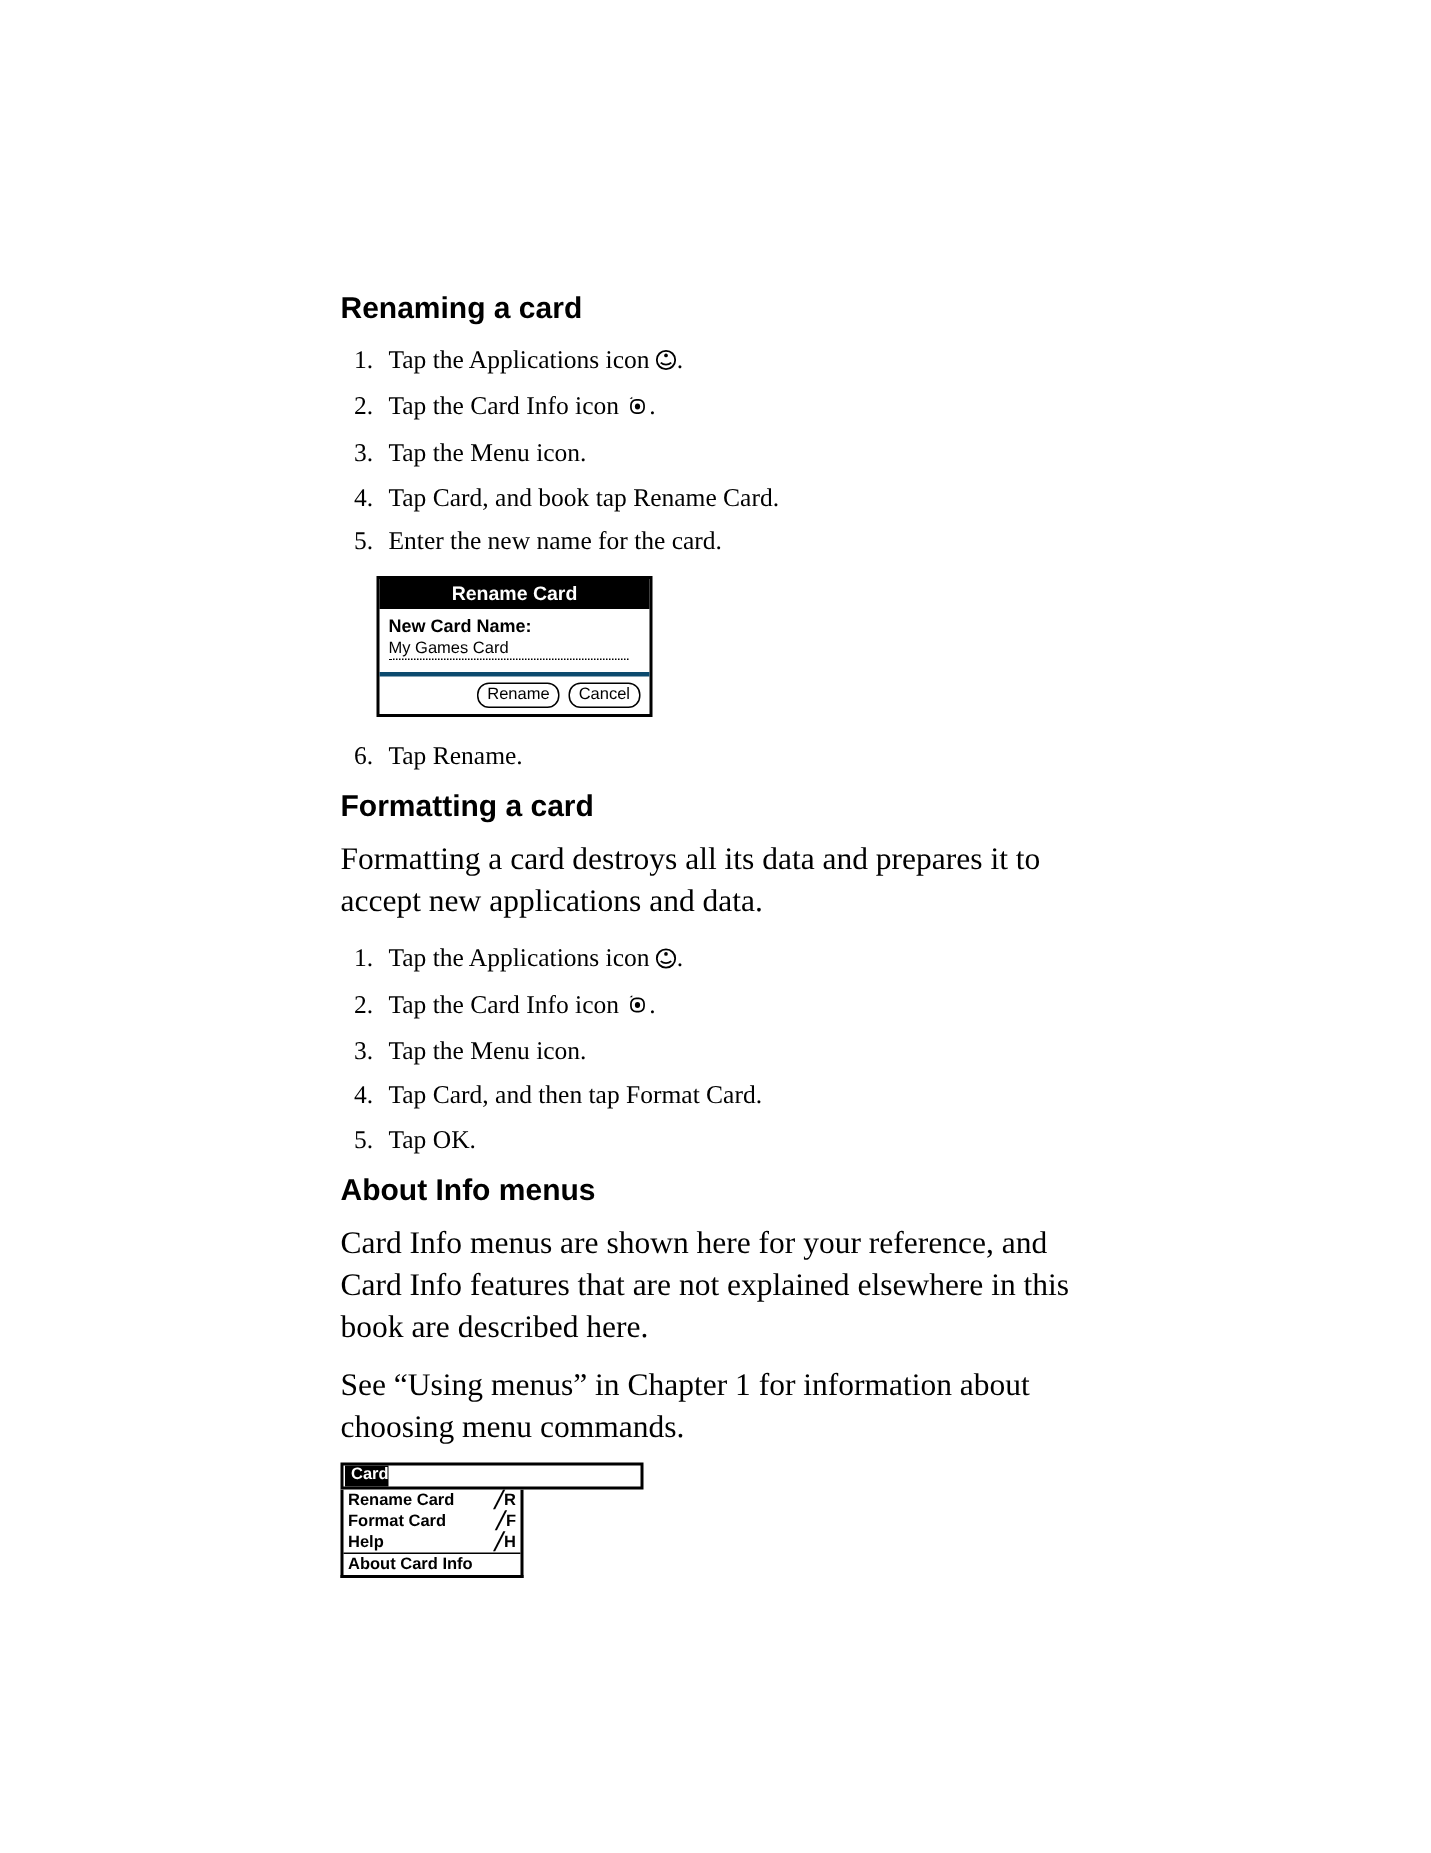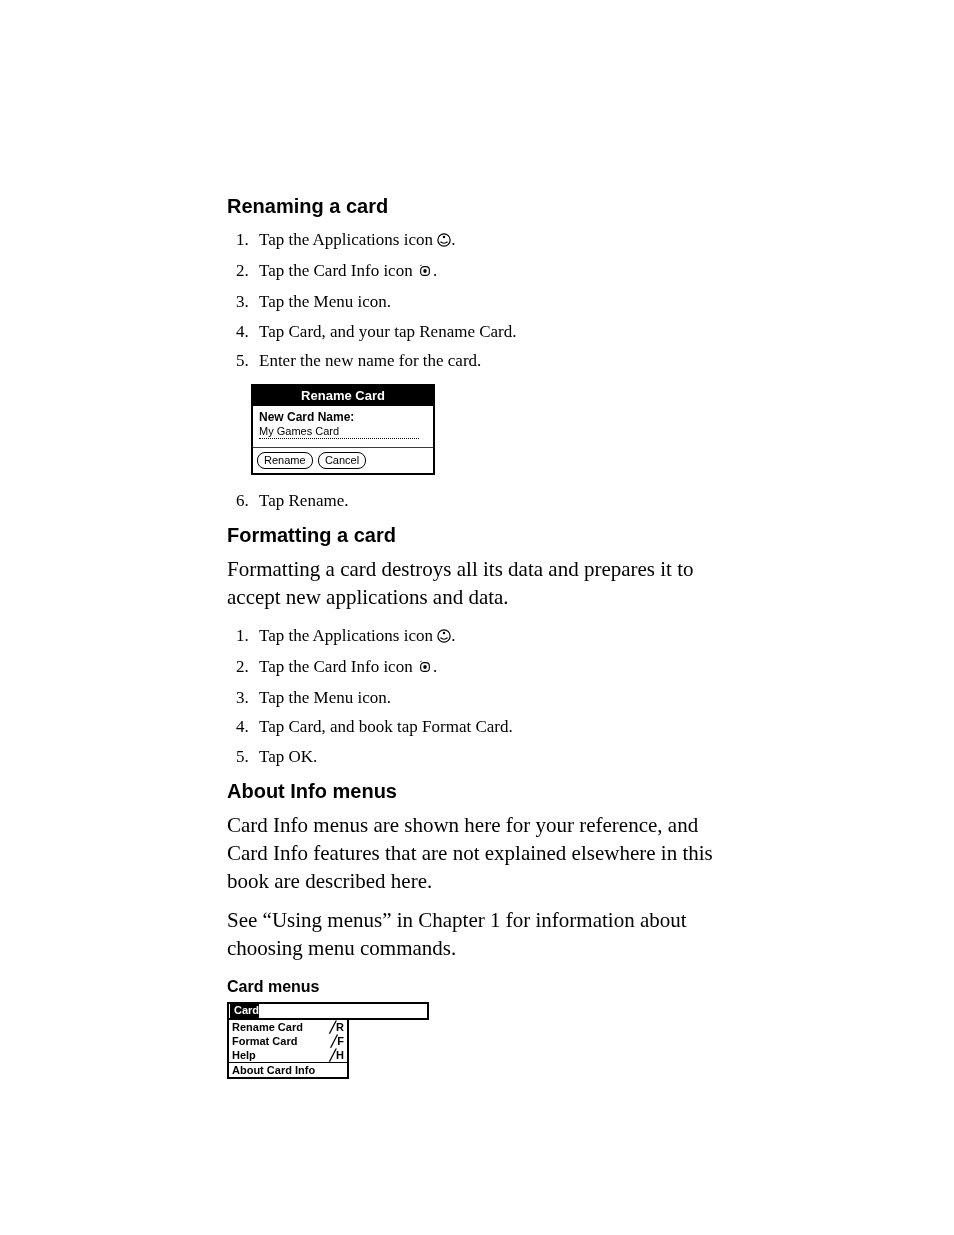--- a/index.html
+++ b/index.html
@@ -80,22 +80,23 @@
     border-bottom: 1px dotted #000;
     background: transparent;
     font-family: Arial, Helvetica, sans-serif;
     font-size: 11px;
     width: 160px;
     padding: 0 0 1px 0;
     outline: none;
     margin-bottom: 6px;
   }
   .dialog-buttons {
-    border-top: 1px solid #0c4a6e;
+    border-top: 3px solid #0c4a6e;
     padding: 4px 4px 4px 4px;
+    text-align: right;
   }
   .palm-btn {
     display: inline-block;
     border: 1px solid #000;
     border-radius: 8px;
     font-size: 11px;
     padding: 0 6px 1px 6px;
     line-height: 14px;
     margin-right: 2px;
     background: #fff;
@@ -187,21 +188,21 @@
             </svg></span><span>.</span>
       </li>
       <li>
         <span>Tap the Card Info icon </span><span class="icon"><svg width="16" height="14" viewBox="0 0 18 16">
               <path d="M3 2 L5 0.5 L5 2 Z" fill="#000"></path>
               <rect x="4" y="3" width="10" height="10" rx="4" fill="none" stroke="#000" stroke-width="1.3"></rect>
               <path d="M7 8 a2 2.3 0 1 1 4 0 a2 2.3 0 1 1 -4 0" fill="#000"></path>
             </svg></span><span>.</span>
       </li>
       <li><span>Tap the Menu icon.</span></li>
-      <li><span>Tap Card, and your tap Rename Card.</span></li>
+      <li><span>Tap Card, and book tap Rename Card.</span></li>
       <li><span>Enter the new name for the card.</span></li>
     </ol>
 
     <div class="dialog">
       <div class="dialog-title">Rename Card</div>
       <div class="dialog-body">
         <div class="dialog-label">New Card Name:</div>
         <input class="dialog-input" value="My Games Card" style="">
       </div>
       <div class="dialog-buttons">
@@ -225,29 +226,28 @@
             </svg></span><span>.</span>
       </li>
       <li>
         <span>Tap the Card Info icon </span><span class="icon"><svg width="16" height="14" viewBox="0 0 18 16">
               <path d="M3 2 L5 0.5 L5 2 Z" fill="#000"></path>
               <rect x="4" y="3" width="10" height="10" rx="4" fill="none" stroke="#000" stroke-width="1.3"></rect>
               <path d="M7 8 a2 2.3 0 1 1 4 0 a2 2.3 0 1 1 -4 0" fill="#000"></path>
             </svg></span><span>.</span>
       </li>
       <li><span>Tap the Menu icon.</span></li>
-      <li><span>Tap Card, and book tap Format Card.</span></li>
+      <li><span>Tap Card, and then tap Format Card.</span></li>
       <li><span>Tap OK.</span></li>
     </ol>
 
     <h2 class="section" style="margin-top:10px">About Info menus</h2>
     <p class="body">Card Info menus are shown here for your reference, and Card Info features that are not explained elsewhere in this book are described here.</p>
     <p class="body">See “Using menus” in Chapter 1 for information about choosing menu commands.</p>
 
-    <h3 class="subsection">Card menus</h3>
 
     <div class="menu-wrap">
       <div class="menu-bar">
         <div class="menu-bar-tab">Card</div>
       </div>
       <div class="menu-drop">
         <div class="menu-item">
           <span>Rename Card</span>
           <span class="menu-shortcut"><span class="stroke">╱</span><span>R</span></span>
         </div>

